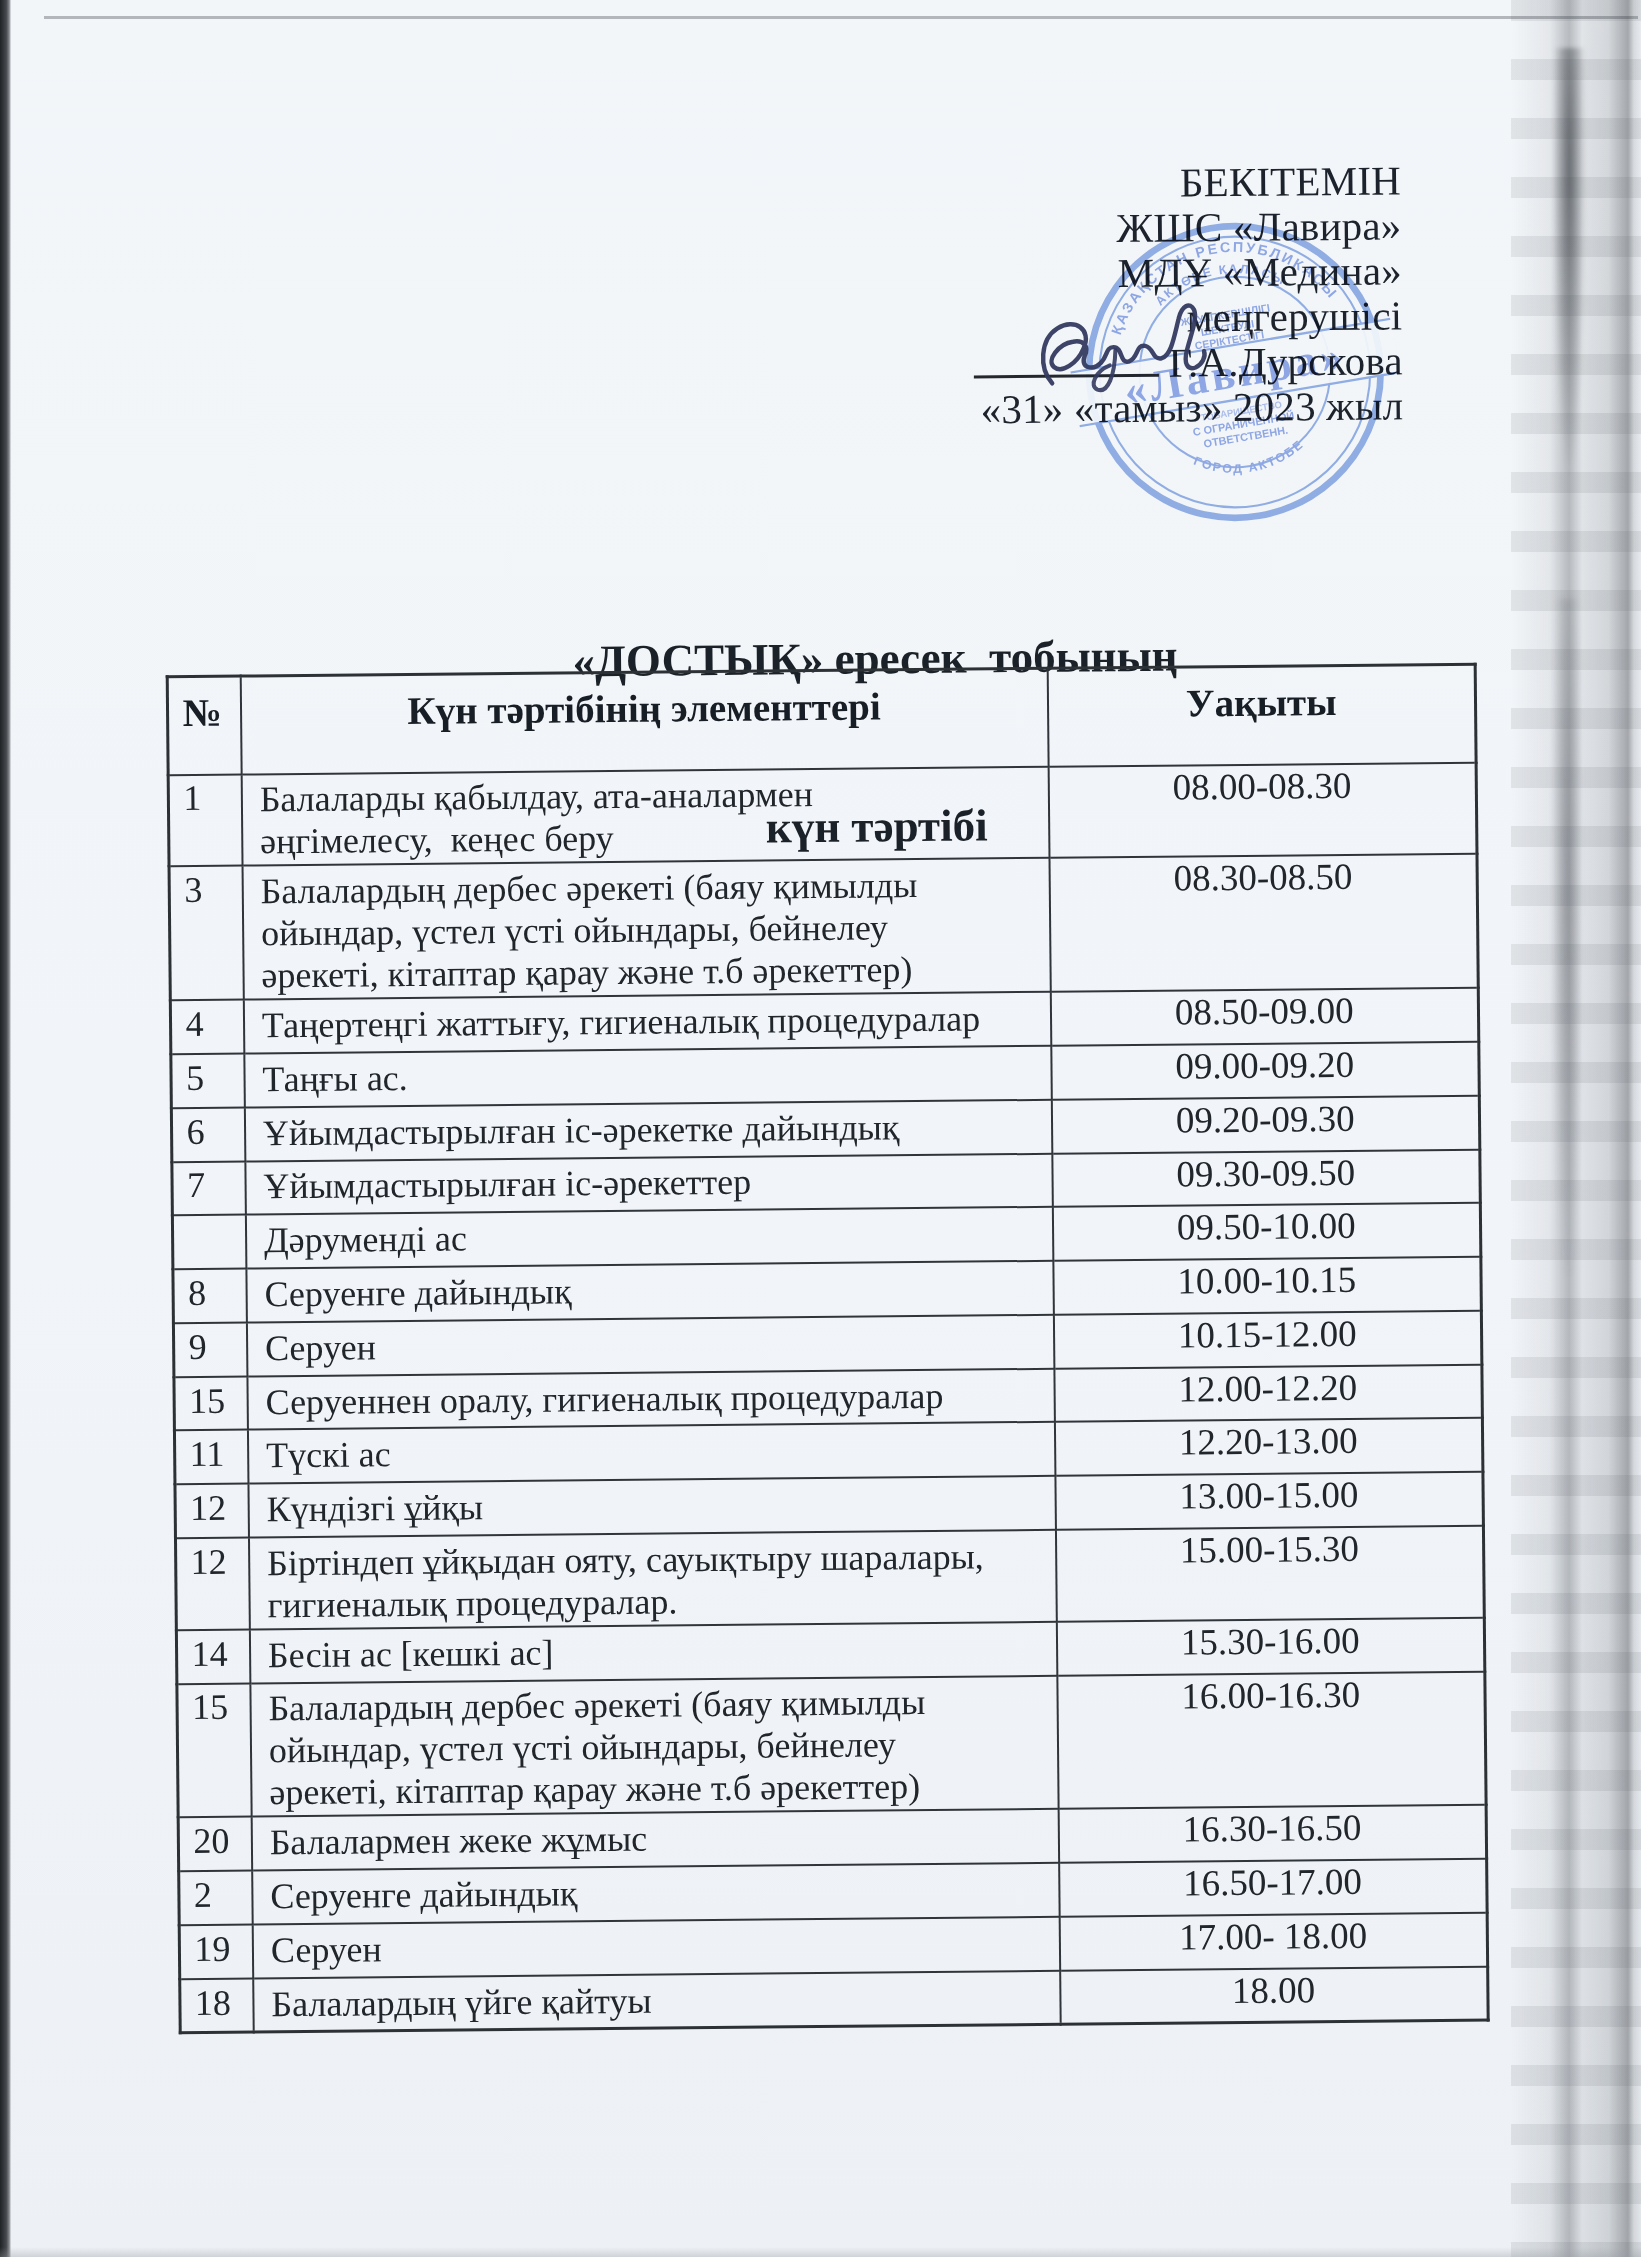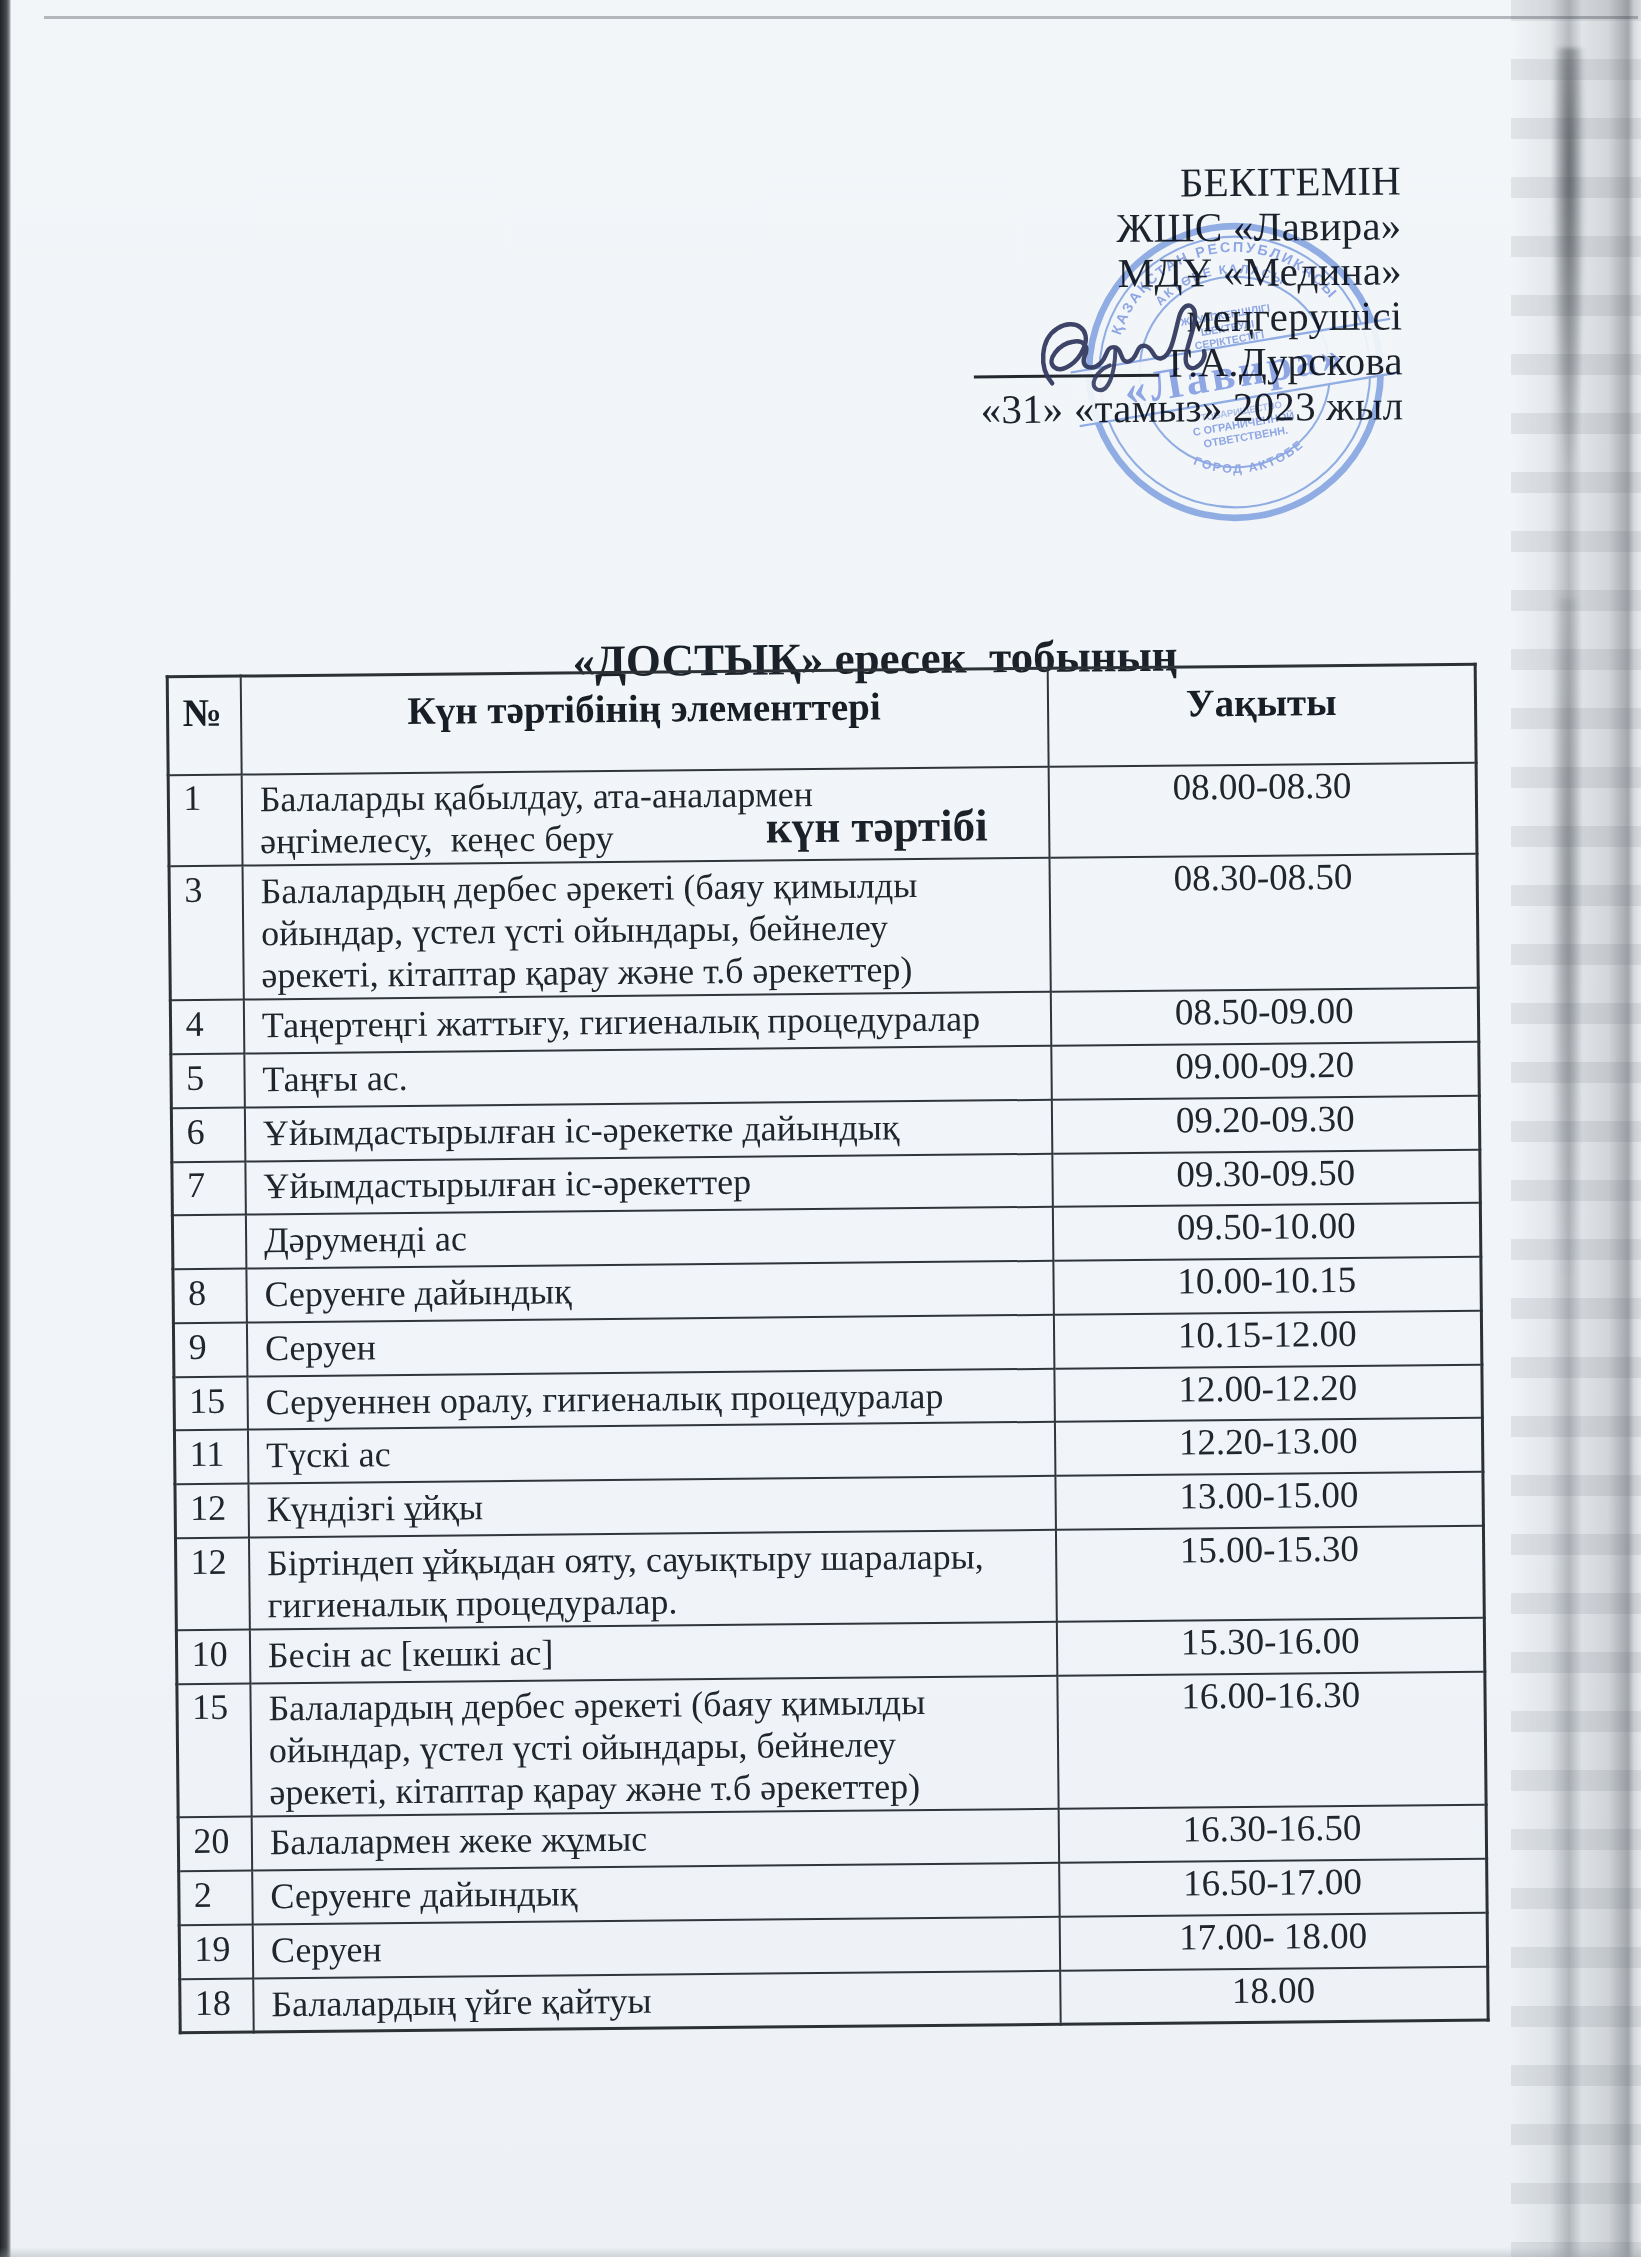--- a/index.html
+++ b/index.html
@@ -197,21 +197,21 @@
             <td class="act">Күндізгі ұйқы</td>
             <td class="time">13.00-15.00</td>
           </tr>
           <tr>
             <td class="num">12</td>
             <td class="act">Біртіндеп ұйқыдан ояту, сауықтыру шаралары,
 гигиеналық процедуралар.</td>
             <td class="time">15.00-15.30</td>
           </tr>
           <tr>
-            <td class="num">10</td>
+            <td class="num">14</td>
             <td class="act">Бесін ас [кешкі ас]</td>
             <td class="time">15.30-16.00</td>
           </tr>
           <tr>
             <td class="num">15</td>
             <td class="act">Балалардың дербес әрекеті (баяу қимылды
 ойындар, үстел үсті ойындары, бейнелеу
 әрекеті, кітаптар қарау және т.б әрекеттер)</td>
             <td class="time">16.00-16.30</td>
           </tr>

